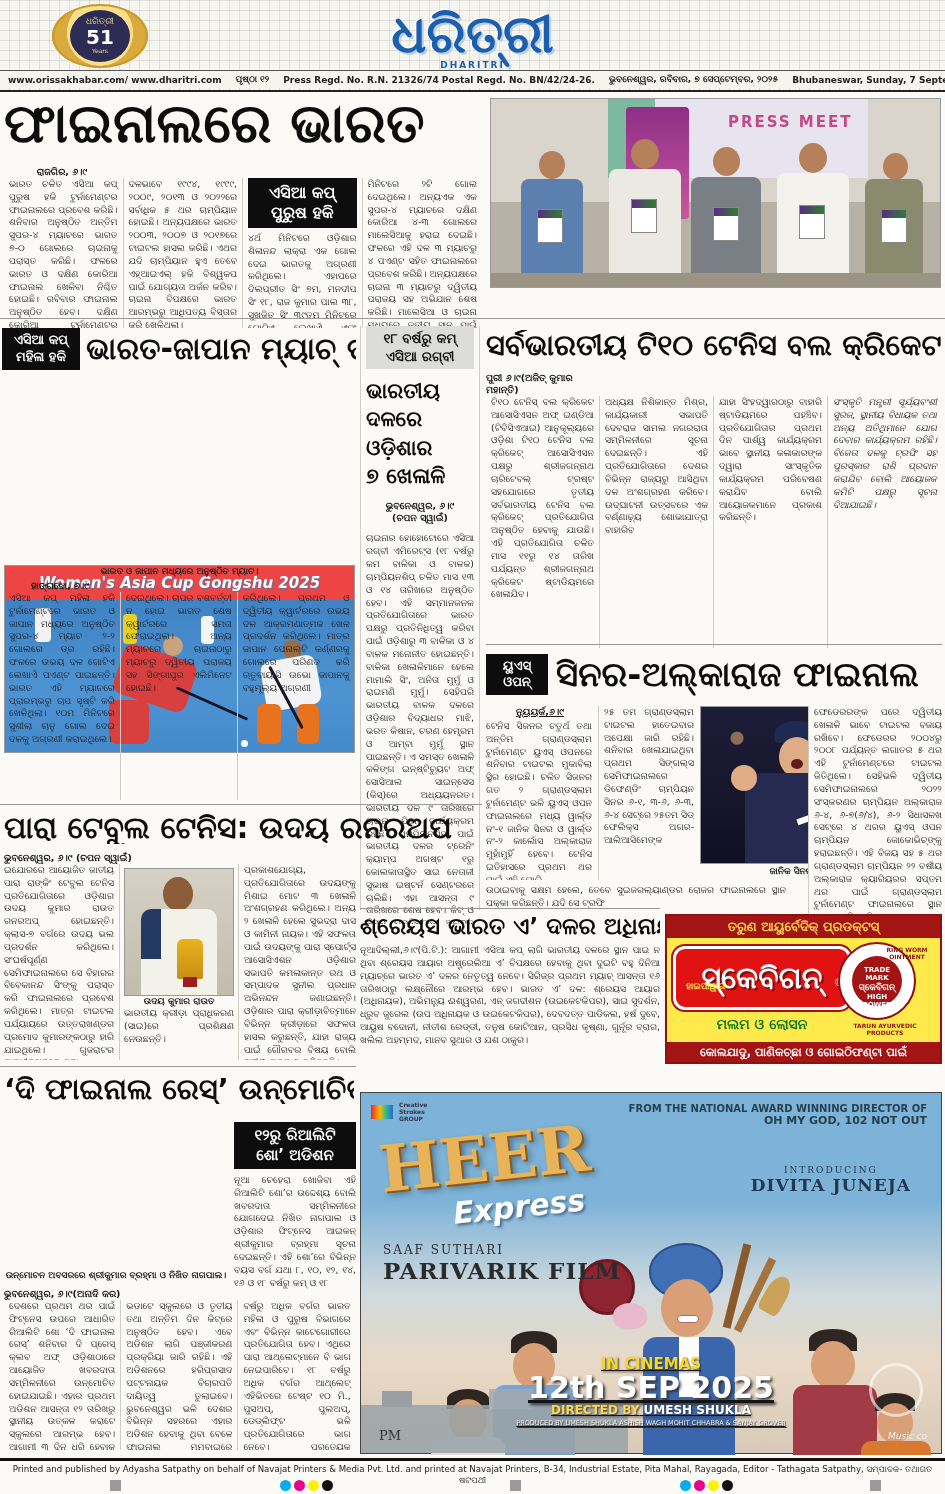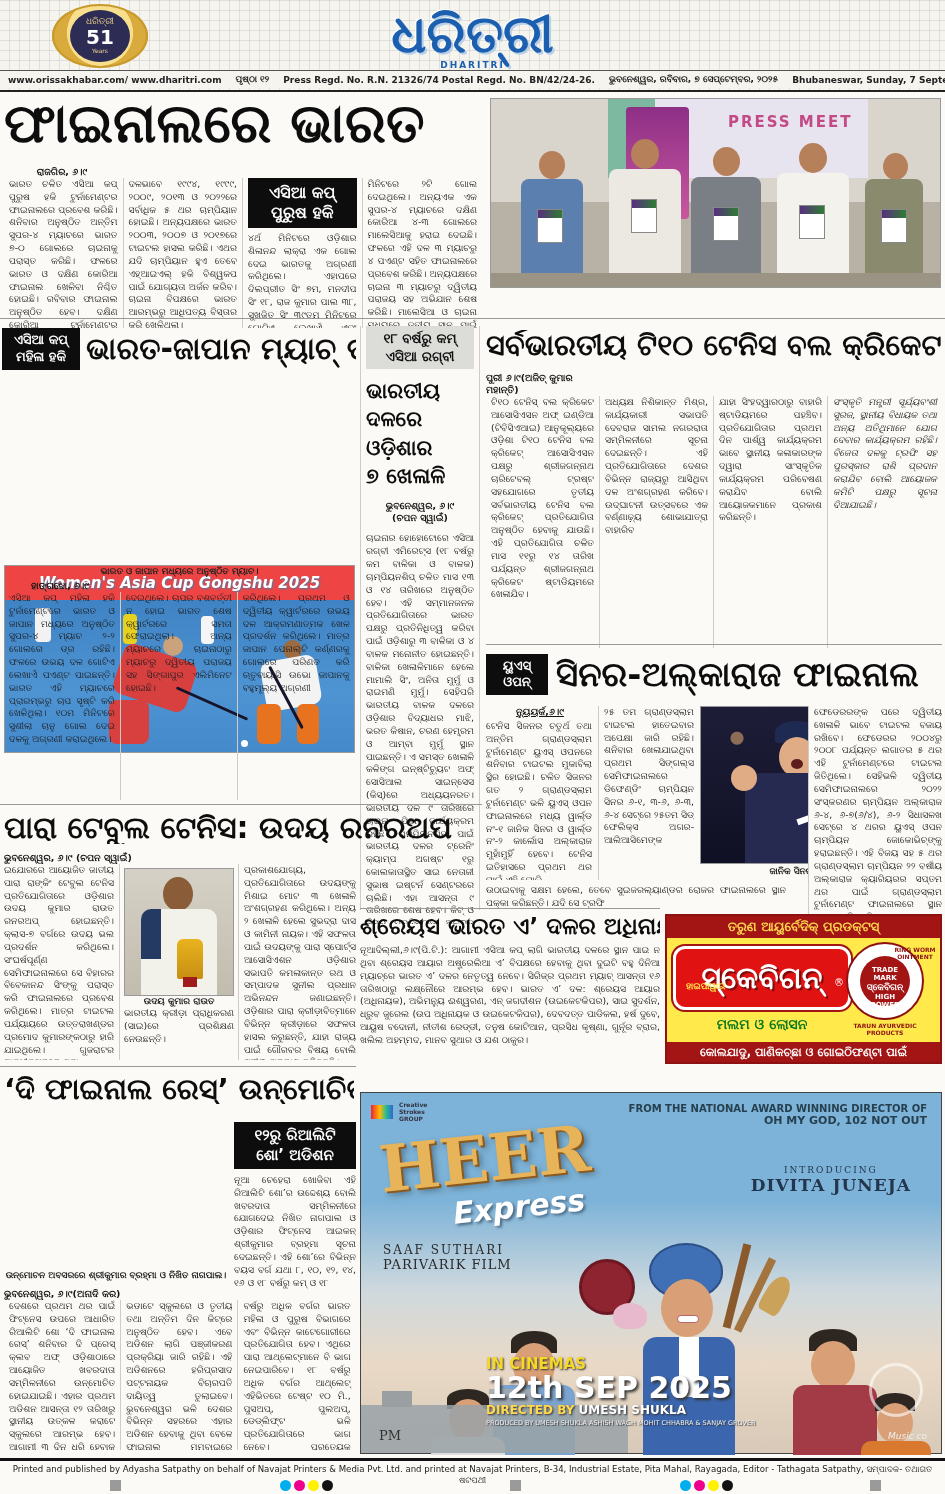--- a/index.html
+++ b/index.html
@@ -77,21 +77,21 @@
       linear-gradient(#1d1d38,#101024); }
   
   .scab { border:2px solid #8d1111; background:#ffe94b; }
   .scab-top { background:#a31414; color:#ffd84d; font-weight:bold; text-align:center; font-size:13px; height:22px; line-height:22px; }
   .scab-brandbox { position:absolute; left:6px; top:30px; width:178px; height:64px;
     background:#e01212; border:3px solid #fff; border-radius:12px; box-shadow:0 0 0 2px #a31414; }
   .scab-brand { color:#fff; font-weight:bold; font-size:30px; text-align:center; line-height:58px;
     text-shadow:2px 2px 0 #7e0c0c; }
   .scab-hp { position:absolute; left:10px; top:32px; color:#ffe94b; font-size:9px; font-weight:bold; }
   .scab-reg { position:absolute; right:4px; top:28px; color:#fff; font-size:10px; }
-  .tin { position:absolute; right:16px; top:26px; width:78px; height:78px; border-radius:50%;
+  .tin { position:absolute; right:24px; top:26px; width:78px; height:78px; border-radius:50%;
     background:#fff; border:2px solid #8d1111;padding-left:30px; }
   .tin .inner { position:absolute; left:12px; top:12px; right:12px; bottom:12px; border-radius:50%;
     background:#a31414; color:#fff; text-align:center; font-size:7px; font-weight:bold; }
   .tin .ring-txt { position:absolute; width:100%; top:2px; text-align:center; color:#8d1111; font-size:6px; font-weight:bold; }
   .scab-green { color:#0c7a1e; font-weight:bold; font-size:14px; text-align:center; }
   .scab-bot { background:#a31414; color:#fff; font-weight:bold; text-align:center; font-size:11.5px; height:20px; line-height:20px; }
   
   .heer { border:1px solid #444; background:linear-gradient(#7db3d8 0 30%,#cfd9de 55%,#e9d9c6 75%,#d8c9b8 100%); }
   .heer-title { position:absolute; left:18px; top:28px; font-size:64px; font-weight:bold;
     font-family:"DejaVu Serif","Liberation Serif",serif; color:#e8b45a;
@@ -101,22 +101,22 @@
   .heer-topright { position:absolute; right:14px; top:10px; text-align:right; }
   .heer-topright .l1 { font-size:10px; font-weight:bold; color:#b01d2e; }
   .heer-topright .l1 span { color:#26404f; }
   .heer-topright .l2 { font-size:11px; font-weight:bold; color:#26404f; }
   .heer-intro { position:absolute; right:30px; top:72px; text-align:center;
     font-family:"DejaVu Serif","Liberation Serif",serif; color:#23364d; }
   .heer-intro .i1 { font-size:9px; letter-spacing:2px; }
   .heer-intro .i2 { font-size:17px; font-weight:bold; letter-spacing:1px; }
   .heer-left { position:absolute; left:22px; top:150px; font-family:"DejaVu Serif","Liberation Serif",serif; color:#2b2b2b; }
   .heer-left .s1 { font-size:12px; letter-spacing:2px; }
-  .heer-left .s2 { font-size:13px; font-weight:normal; letter-spacing:1px; }
-  .heer-bottom { position:absolute; left:50%; transform:translateX(-50%); bottom:26px; width:330px; }
+  .heer-left .s2 { font-size:23px; font-weight:bold; letter-spacing:1px; }
+  .heer-bottom { position:absolute; left:50%; transform:translateX(-50%); bottom:26px; text-align:center; width:330px;text-decoration:underline; }
   .heer-bottom .c1 { color:#f5d926; font-weight:bold; font-size:15px; text-shadow:1px 1px 2px #333; }
   .heer-bottom .c2 { color:#fff; font-weight:bold; font-size:30px; line-height:1; text-shadow:2px 2px 3px #333; }
   .heer-bottom .c3 { color:#fff; font-weight:bold; font-size:12px; text-shadow:1px 1px 2px #333; }
   .heer-bottom .c3 b { color:#ffd84d; }
   .heer-bottom .c4 { color:#eee; font-size:6.5px; margin-top:2px; text-shadow:1px 1px 1px #333; }
   .skyline { position:absolute; left:0; bottom:0; width:46%; height:58px;
     background:linear-gradient(transparent 0 10px, #9aa3a8 10px 100%); opacity:.85; }
   .skyline::before { content:""; position:absolute; left:8%; bottom:46px; width:30px; height:16px; background:#8e979c; }
   .skyline::after  { content:""; position:absolute; left:48%; bottom:44px; width:44px; height:20px; background:#a3abb0; }
   .helmet { position:absolute; border-radius:50% 50% 46% 46%; background:#3f6fb5; border:2px solid #2c4f86; }

